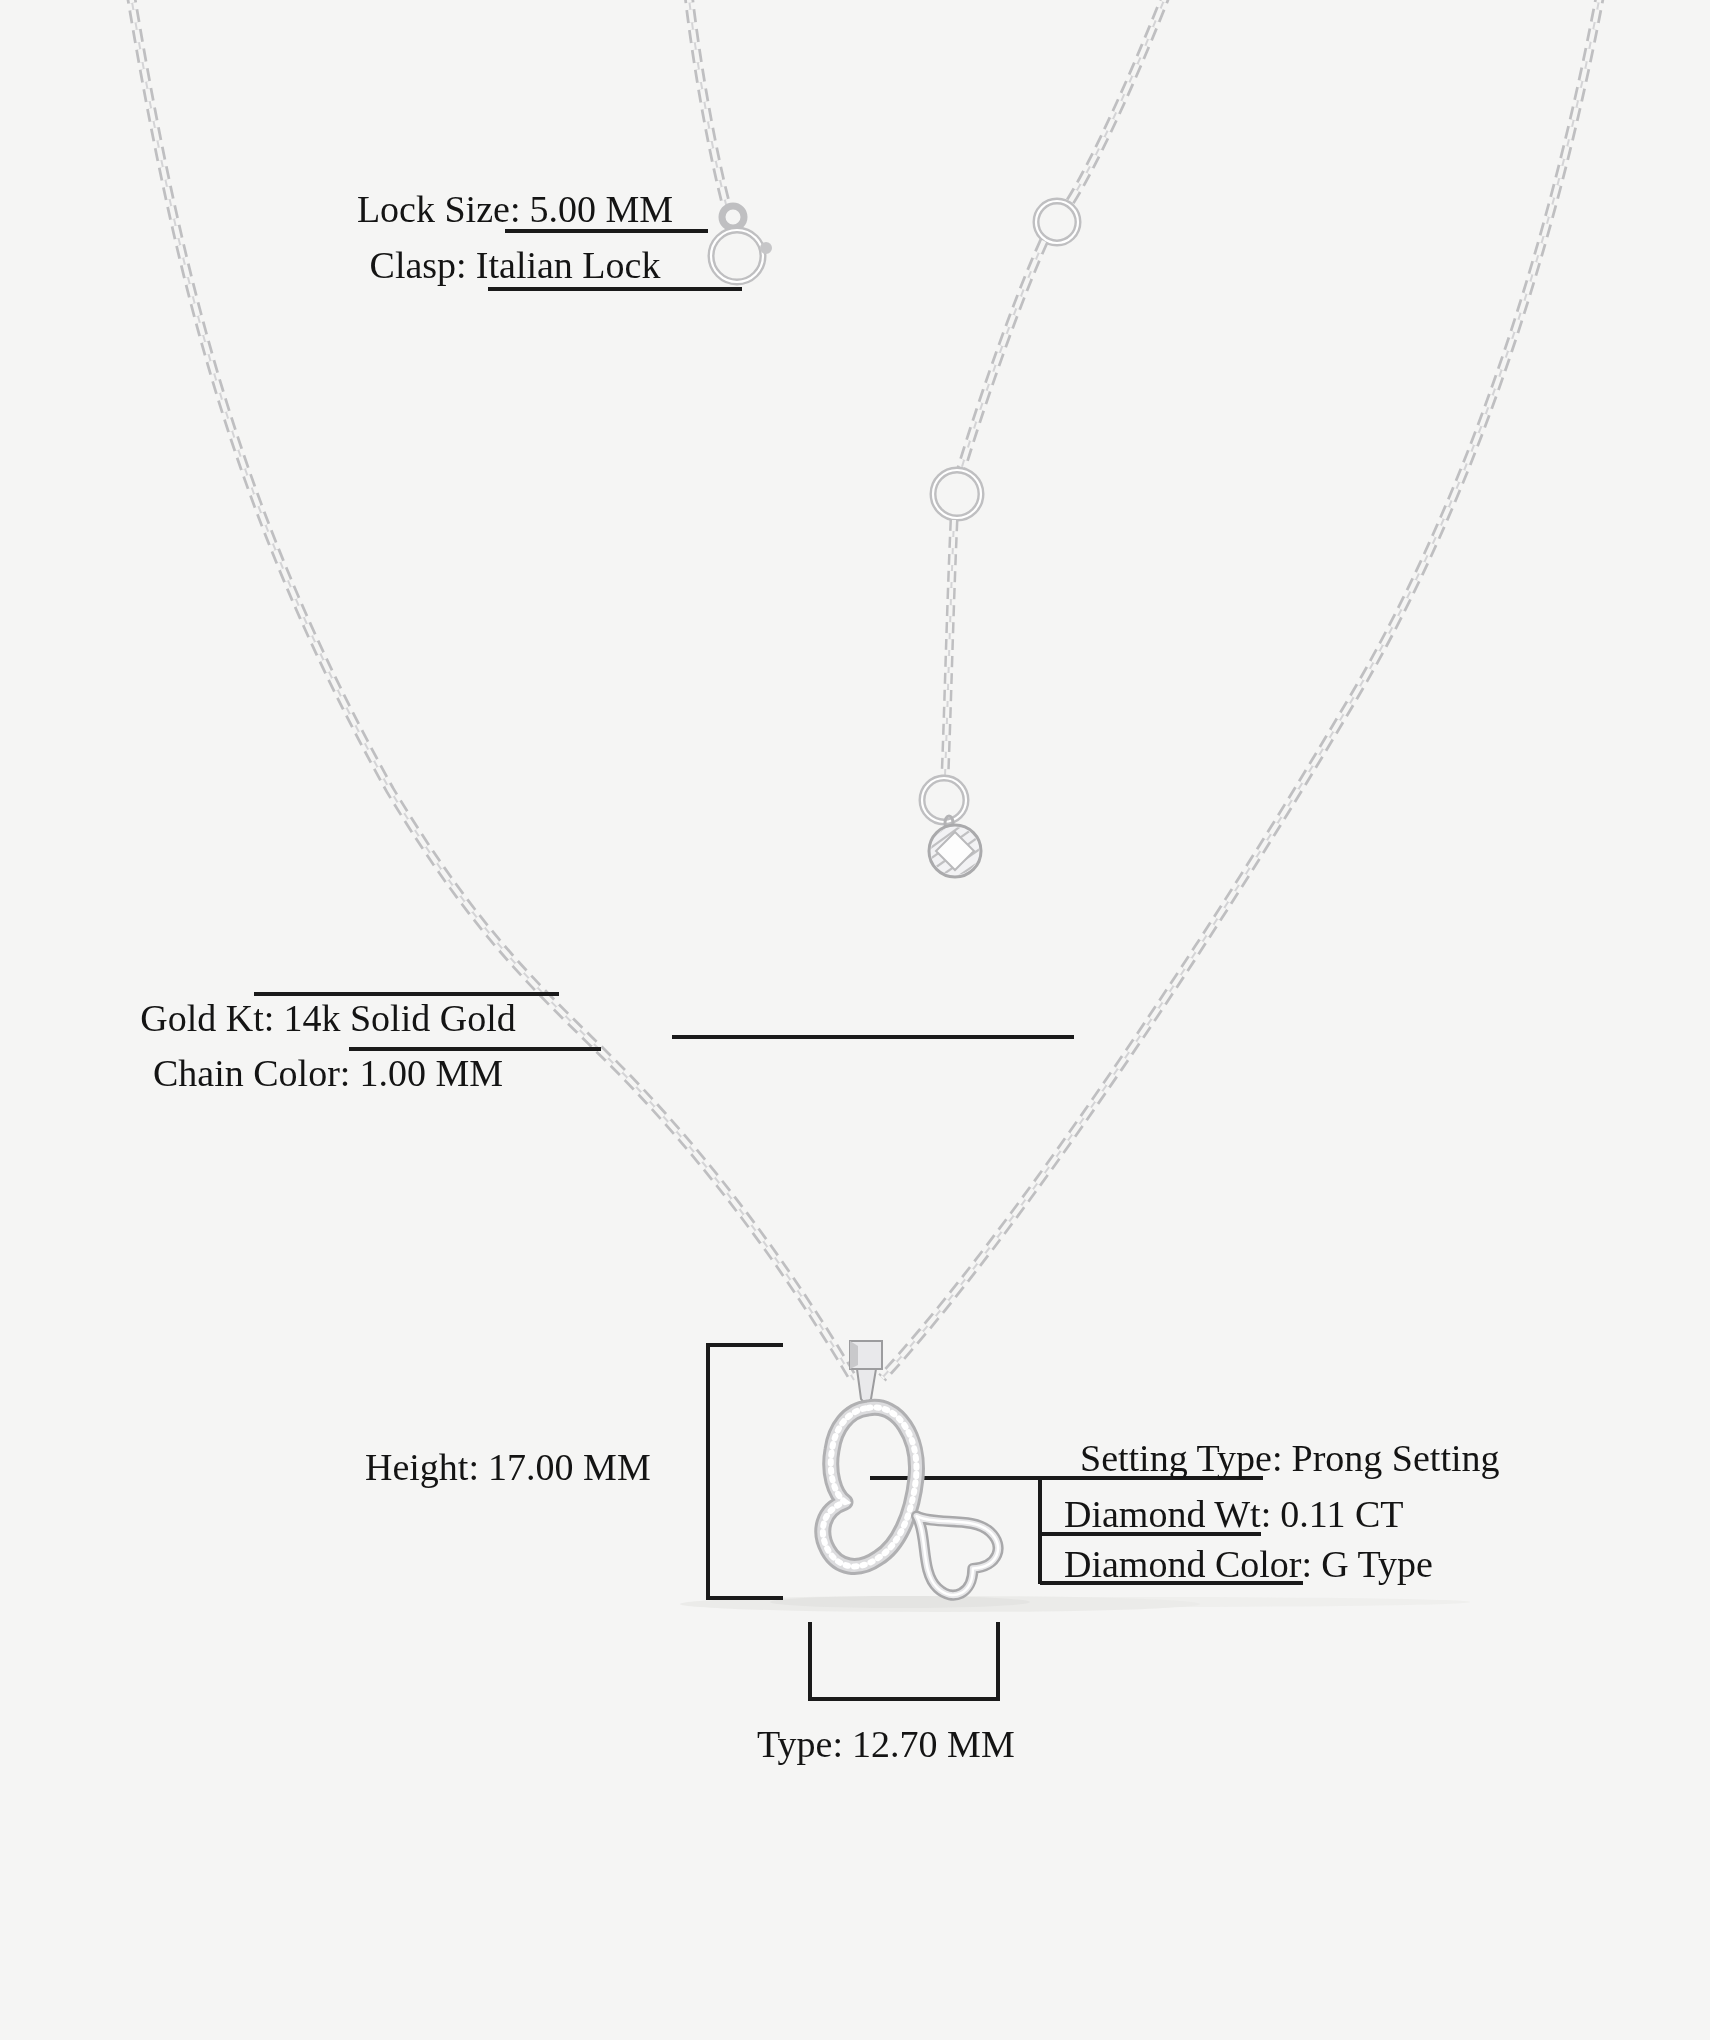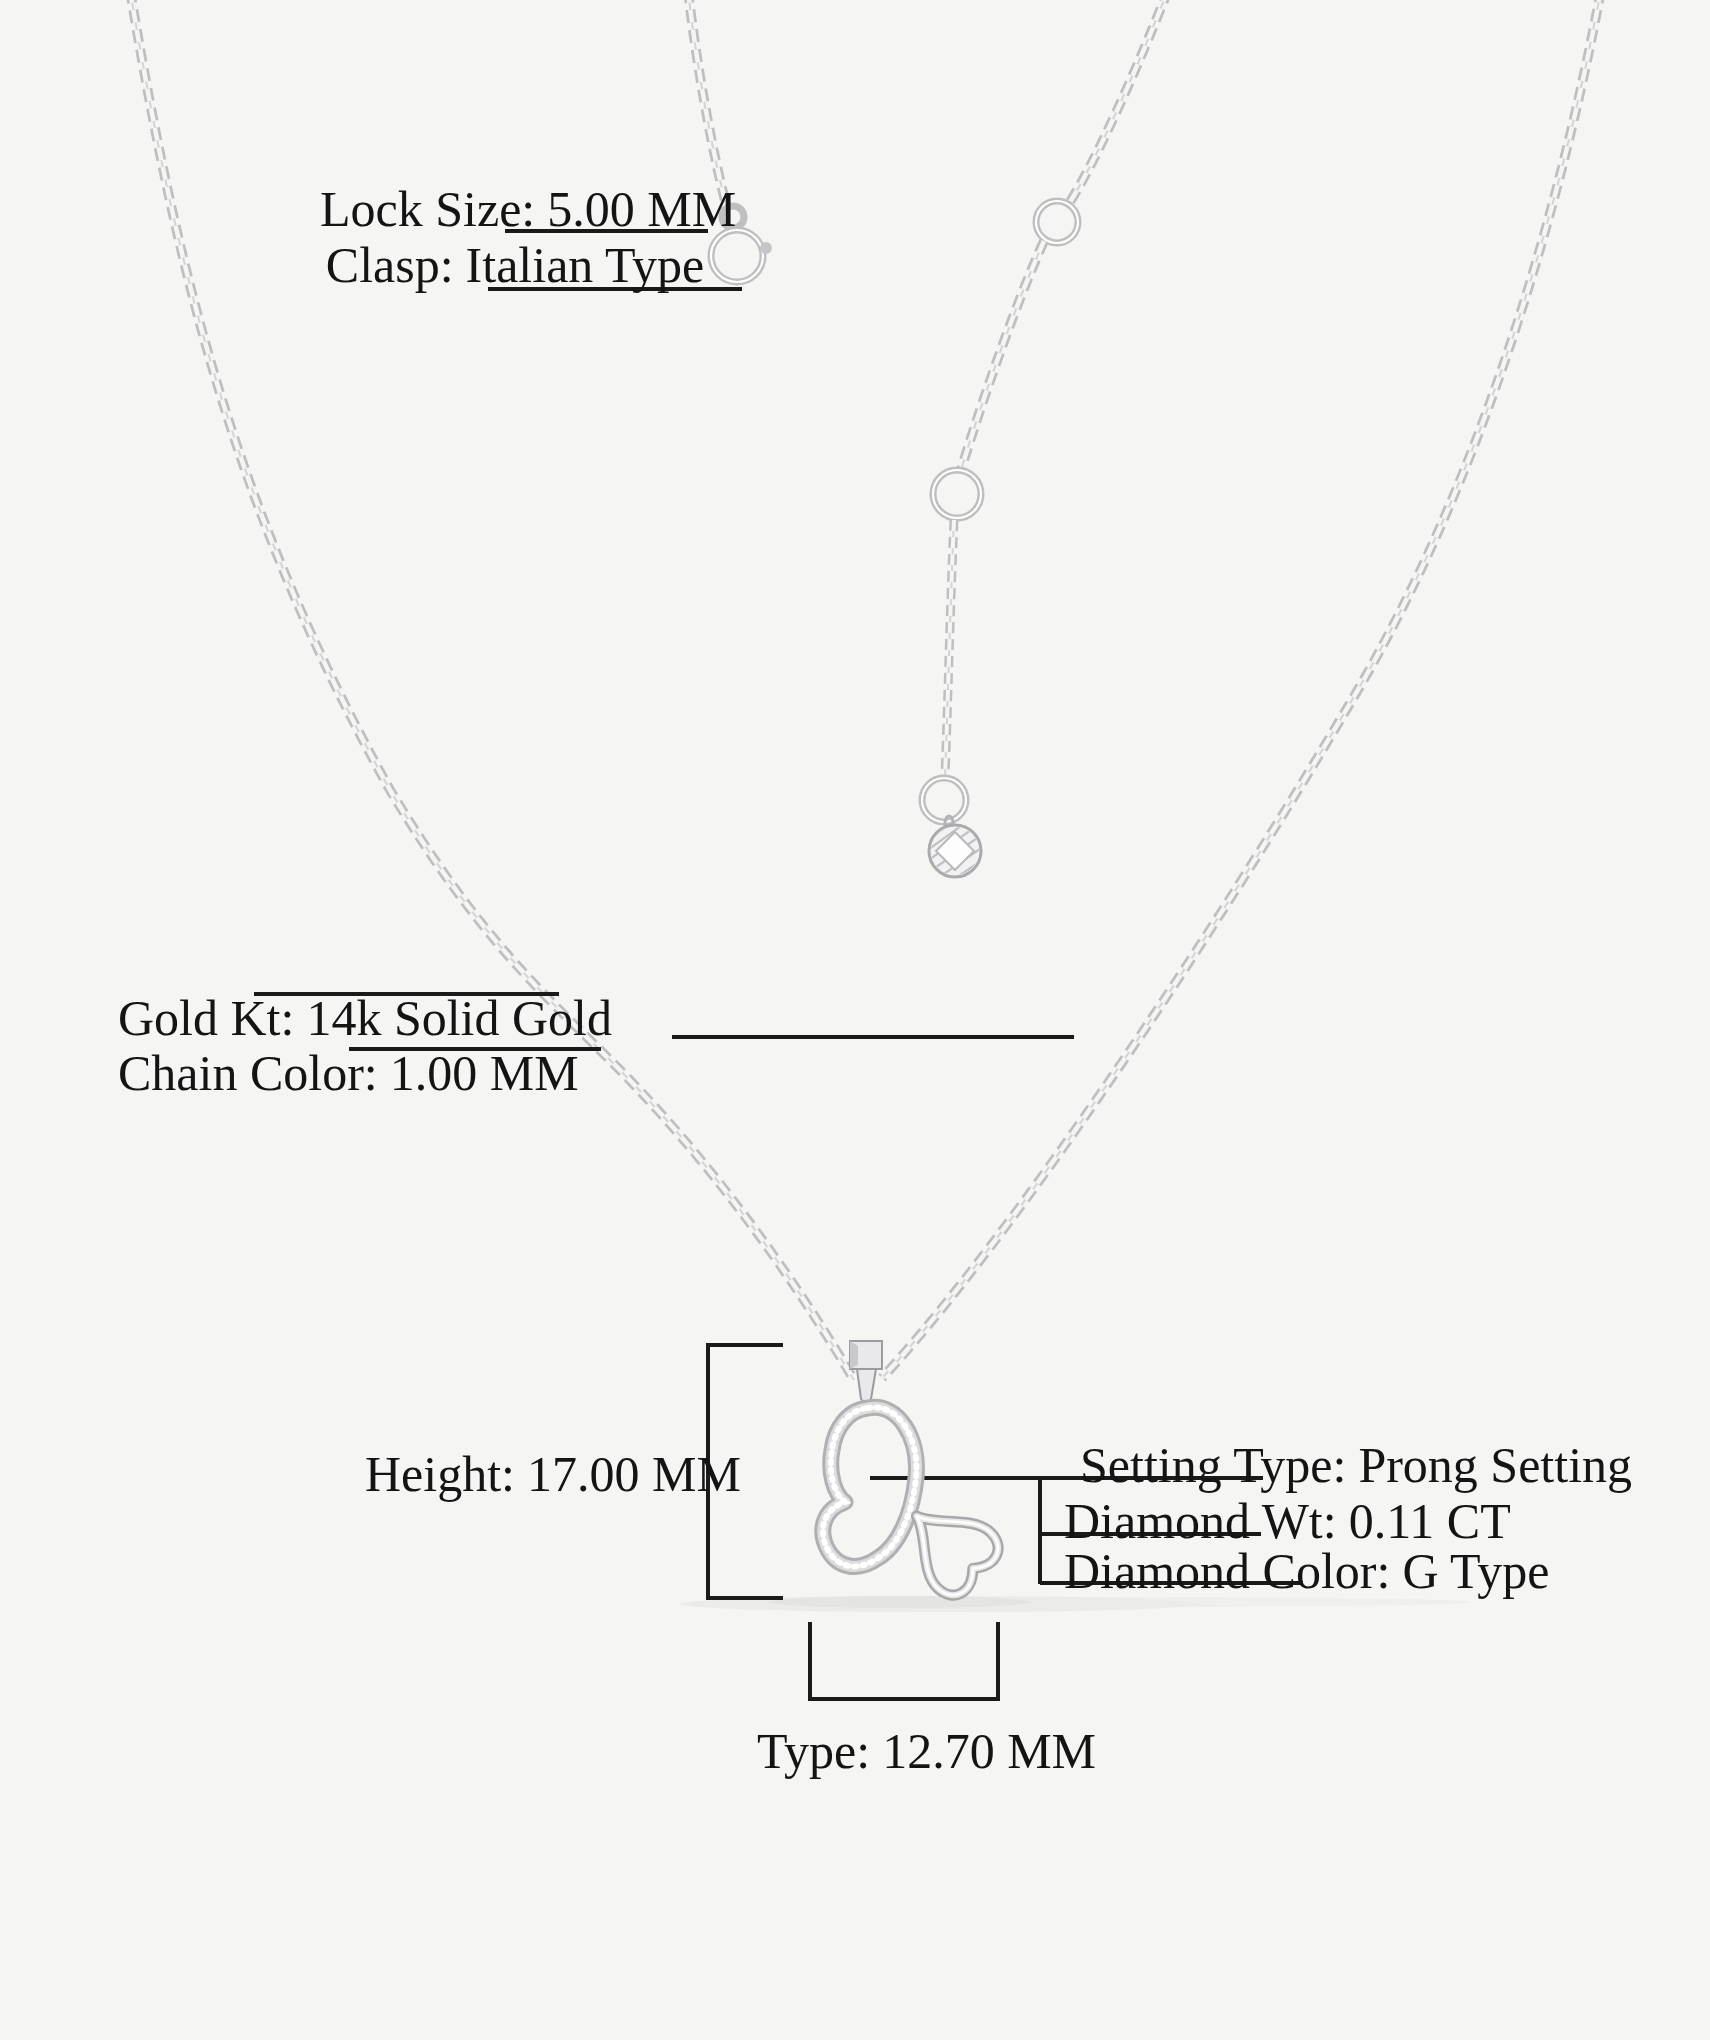--- a/index.html
+++ b/index.html
@@ -38,21 +38,21 @@
   .wing2-outer { stroke:#a8a8aa; stroke-width:18; fill:none; stroke-linejoin:round; }
   .wing2-mid   { stroke:#e7e7e9; stroke-width:10; fill:none; stroke-linejoin:round; }
   .wing2-shine { stroke:#ffffff; stroke-width:4;  fill:none; stroke-linejoin:round; }
 
   .hatch { stroke:#c0c0c2; stroke-width:2.2; }
   .shadow1 { fill:#ebebe9; }
   .shadow2 { fill:#e4e4e2; }
   .shadow3 { fill:#efefed; }
 
   
-  .ann { position:absolute; font-size:50px; white-space:nowrap; }
+  .ann { position:absolute; font-size:38px; white-space:nowrap; }
   .ann .v { margin-left:0.24em; }
   .block-center { text-align:center; }
   #block-lockclasp { left:320px; top:181px; width:390px; line-height:56px; }
   #block-gold      { left:118px; top:951px; width:420px; line-height:55px;margin-top:40px; }
   #block-adj       { left:620px; top:941px; width:500px; line-height:47px; }
   #ann-height      { left:365px;  top:1445px; }
   #ann-setting     { left:1064px; top:1436px;margin-left:16px; }
   #ann-diamond-wt  { left:1064px; top:1492px; }
   #ann-diamond-col { left:1064px; top:1542px; }
   #ann-width       { left:757px;  top:1722px; }
@@ -168,21 +168,21 @@
       <g transform="translate(952,1549) rotate(133) scale(0.62)">
         <path class="wing2-outer" d="M0 78 C-10 44 -62 12 -62 -26 C-62 -60 -30 -74 0 -46 C30 -74 62 -60 62 -26 C62 12 10 44 0 78 Z"></path>
         <path class="wing2-mid" d="M0 78 C-10 44 -62 12 -62 -26 C-62 -60 -30 -74 0 -46 C30 -74 62 -60 62 -26 C62 12 10 44 0 78 Z"></path>
         <path class="wing2-shine" d="M0 78 C-10 44 -62 12 -62 -26 C-62 -60 -30 -74 0 -46 C30 -74 62 -60 62 -26 C62 12 10 44 0 78 Z"></path>
       </g>
     </g>
   </svg>
 
   <div class="ann block-center" id="block-lockclasp">
     <div><span>Lock Size:</span><span class="v">5.00 MM</span></div>
-    <div><span>Clasp:</span><span class="v">Italian Type</span></div>
+    <div><span>Clasp:</span><span class="v">Italian Lock</span></div>
   </div>
 
   <div class="ann block-center" id="block-gold">
     <div><span>Gold Kt:</span><span class="v">14k Solid Gold</span></div>
     <div><span>Chain Color:</span><span class="v">1.00 MM</span></div>
   </div>
 
 
   <div class="ann" id="ann-height"><span>Height:</span><span class="v">17.00 MM</span></div>
 

